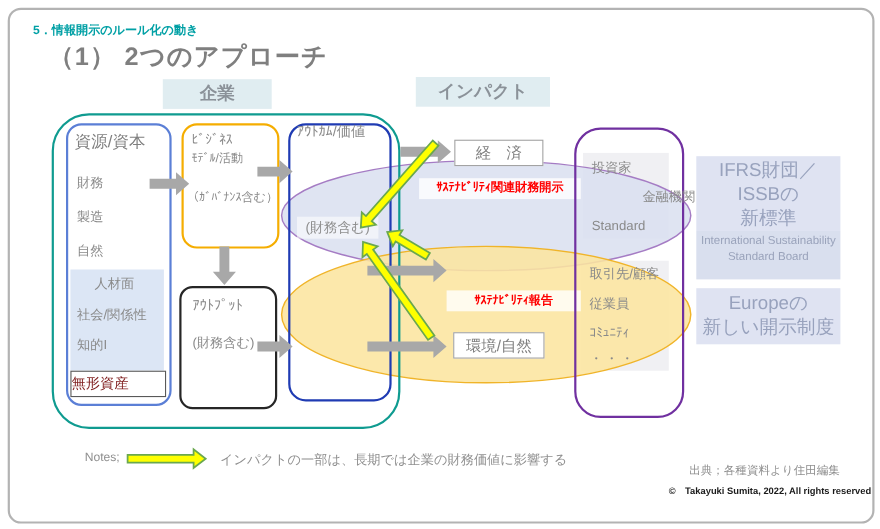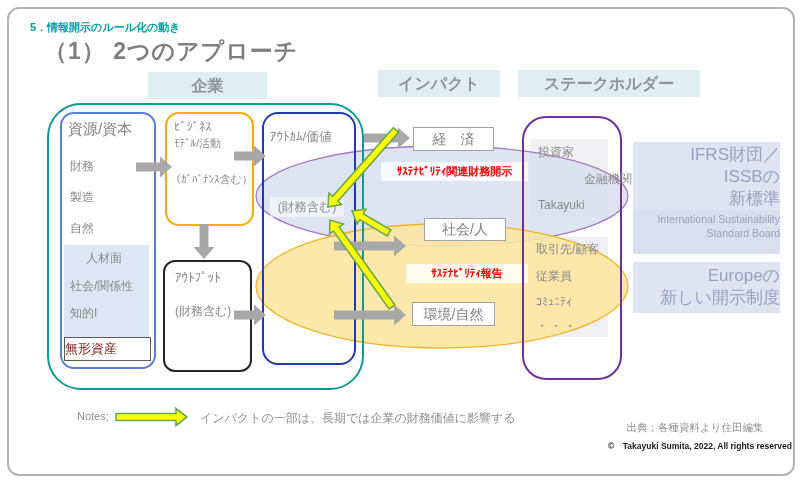--- a/index.html
+++ b/index.html
@@ -21,40 +21,39 @@
   .navy-frame{border:2.5px solid #1f3bb3;border-radius:16px;}
   .purple-frame{border:2.5px solid #7030a0;border-radius:24px;}
   .box-title{font-size:14px;color:#7f7f7f;}
   .item{font-size:12px;color:#8a8a8a;white-space:nowrap;}
   .shade{background:#dce6f5;}
   .soft-box{background:#f0f0f3;}
   .white-label{background:#ffffff;border:1.2px solid #a3a3a3;color:#7f7f7f;
                font-size:14px;text-align:center;}
   .red-label{color:#ff0000;font-weight:bold;font-size:11px;text-align:center;
              background:rgba(255,255,255,0.8);line-height:19px;white-space:nowrap;}
-  .info-box{background:#dfe3f2;color:#98a2bd;text-align:right;padding-left:16px;}
+  .info-box{background:#dfe3f2;color:#98a2bd;text-align:center;}
   .info-big{font-size:17px;line-height:22px;}
   .info-small{background:#d9dfee;font-size:10.5px;line-height:14px;color:#9aa3bb;}
   .note-txt{font-size:12px;color:#8f8f8f;}
   .src-txt{font-size:10.5px;color:#8f8f8f;text-align:center;}
   .copy-txt{font-size:8.5px;color:#1a1a1a;font-weight:bold;text-align:center;}
 </style>
 </head>
 <body>
 
 <div class="canvas">
 
   <div class="slide-frame"></div>
 
   <div class="abs kicker" style="left:30px;top:20px;">5．情報開示のルール化の動き</div>
   <div class="abs title" style="left:44px;top:36px;">（1） 2つのアプローチ</div>
 
-  <div class="abs col-header" style="left:148px;top:72px;width:119px;">企業</div>
+  <div class="abs col-header" style="left:148px;top:72px;width:99px;">企業</div>
   <div class="abs col-header" style="left:378px;top:70px;width:122px;">インパクト</div>
-  <div class="abs col-header" style="left:518px;top:70px;width:182px;">ステークホルダー</div>
 
   <div class="abs soft-box" style="left:530px;top:139px;width:78px;height:78px;"></div>
   <div class="abs soft-box" style="left:528px;top:237px;width:80px;height:100px;"></div>
 
   <div class="abs shade" style="left:64px;top:245px;width:85px;height:92px;"></div>
 
   <svg class="layer" viewBox="0 0 800 481">
     <ellipse cx="442" cy="196" rx="186" ry="50" fill="#d9dff0" fill-opacity="0.85" stroke="#a57cc4" stroke-width="1.3"></ellipse>
     <ellipse cx="442" cy="286" rx="186" ry="62" fill="#fce59f" fill-opacity="0.88" stroke="#f0b429" stroke-width="1.3"></ellipse>
   </svg>
@@ -75,35 +74,34 @@
   <div class="abs frame orange-frame" style="left:165px;top:112px;width:85px;height:110px;"></div>
   <div class="abs item" style="left:174px;top:120px;font-size:12.5px;">ﾋﾞｼﾞﾈｽ</div>
   <div class="abs item" style="left:174px;top:136px;font-size:11px;">ﾓﾃﾞﾙ/活動</div>
   <div class="abs item" style="left:170px;top:172px;font-size:11px;">（ｶﾞﾊﾞﾅﾝｽ含む）</div>
 
   <div class="abs black-frame" style="position:absolute;left:163px;top:260px;width:85px;height:108px;"></div>
   <div class="abs item" style="left:175px;top:270px;font-size:13px;">ｱｳﾄﾌﾟｯﾄ</div>
   <div class="abs item" style="left:175px;top:303px;font-size:12px;">(財務含む)</div>
 
   <div class="abs navy-frame" style="position:absolute;left:262px;top:112px;width:90px;height:249px;"></div>
-  <div class="abs item" style="left:270px;top:128px;font-size:13px;">ｱｳﾄｶﾑ/価値</div>
+  <div class="abs item" style="left:270px;top:111px;font-size:13px;">ｱｳﾄｶﾑ/価値</div>
   <div class="abs" style="left:270px;top:197px;width:74px;height:20px;background:rgba(255,255,255,0.55);
        font-size:12.5px;color:#8f8f8f;text-align:center;line-height:20px;">(財務含む)</div>
 
   <div class="abs white-label" style="left:413px;top:127px;width:79px;height:22px;line-height:22px;">経　済</div>
-  <div class="abs white-label" style="left:424px;top:218px;width:80px;height:21px;line-height:21px;">社会/人</div>
   <div class="abs white-label" style="left:412px;top:302px;width:81px;height:22px;line-height:22px;">環境/自然</div>
 
   <div class="abs red-label" style="left:381px;top:162px;width:147px;height:19px;">ｻｽﾃﾅﾋﾞﾘﾃｨ関連財務開示</div>
   <div class="abs red-label" style="left:406px;top:264px;width:122px;height:19px;">ｻｽﾃﾅﾋﾞﾘﾃｨ報告</div>
 
   <div class="abs purple-frame" style="position:absolute;left:522px;top:116px;width:96px;height:260px;"></div>
   <div class="abs item" style="left:538px;top:144px;">投資家</div>
   <div class="abs item" style="left:538px;top:171px;margin-left:46px;">金融機関</div>
-  <div class="abs item" style="left:538px;top:198px;">Takayuki</div>
+  <div class="abs item" style="left:538px;top:198px;">Standard</div>
   <div class="abs item" style="left:536px;top:241px;">取引先/顧客</div>
   <div class="abs item" style="left:536px;top:268px;">従業員</div>
   <div class="abs item" style="left:536px;top:295px;">ｺﾐｭﾆﾃｨ</div>
   <div class="abs item" style="left:536px;top:318px;letter-spacing:2px;">・・・</div>
 
   <div class="abs info-box info-big" style="left:633px;top:142px;width:131px;height:66px;padding-top:2px;">
     <div>IFRS財団／</div>
     <div>ISSBの</div>
     <div>新標準</div>
   </div>

